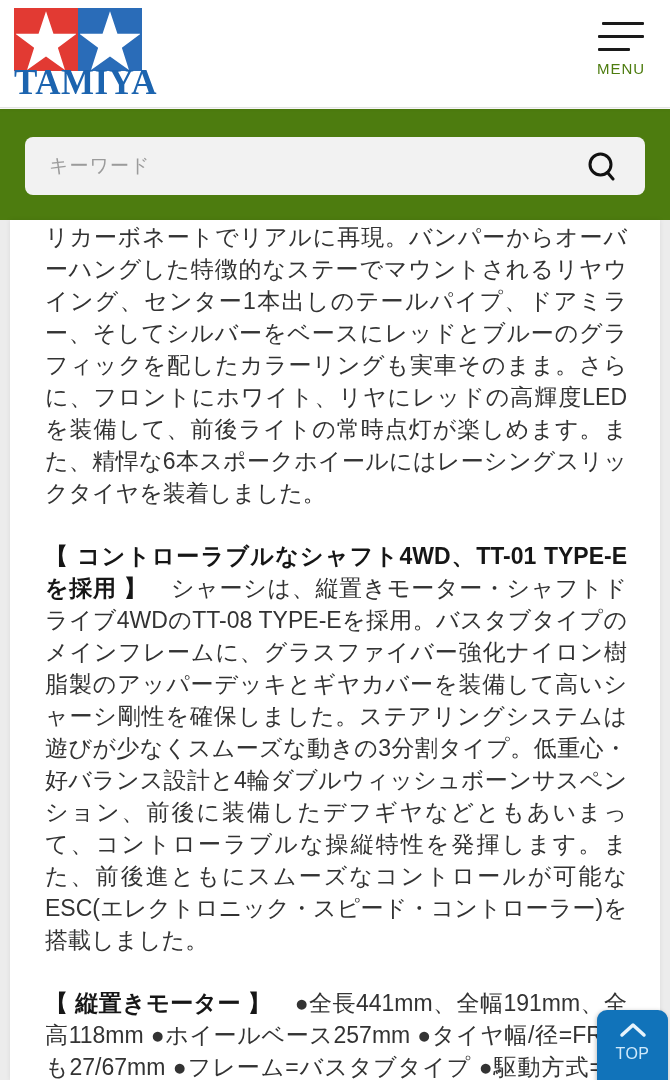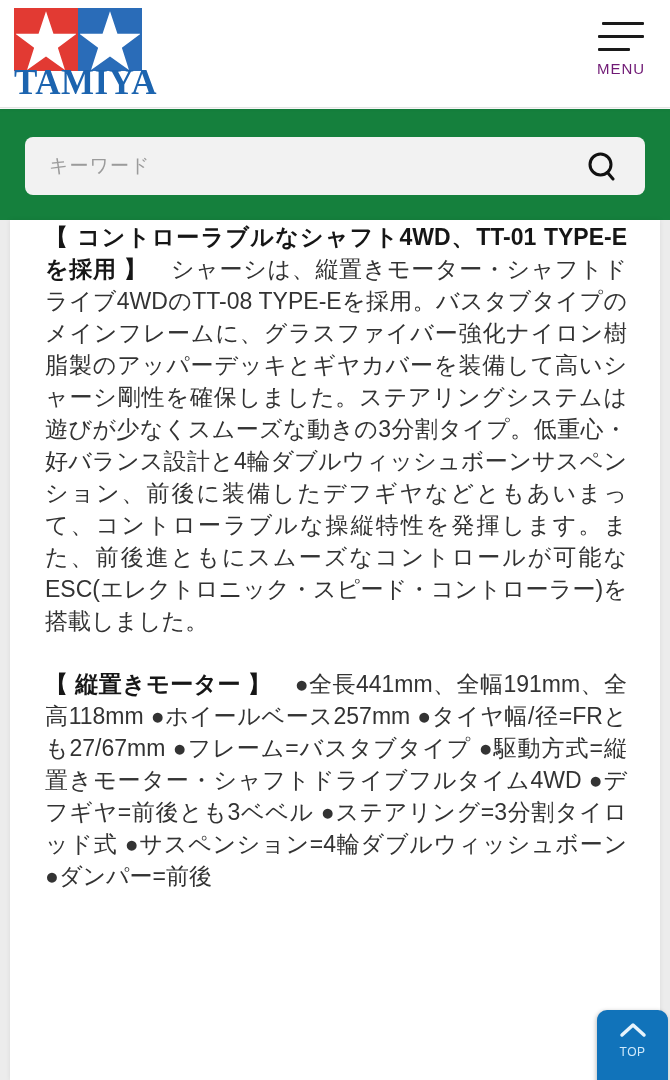--- a/index.html
+++ b/index.html
@@ -30,24 +30,24 @@
 
   .menu-btn {
     position:absolute; right:24px; top:22px; width:50px;
     display:flex; flex-direction:column; align-items:center; cursor:pointer;
   }
   .menu-lines { width:46px; }
   .menu-lines .bar { height:3px; background:#1a1a1a; border-radius:1px; }
   .bar1 { width:42px; margin-left:4px; }
   .bar2 { width:46px; margin-top:10px; }
   .bar3 { width:32px; margin-top:10px; margin-right:10px; }
-  .menu-label { margin-top:9px; font-size:15px; color:#701a75; letter-spacing:1px; }
+  .menu-label { margin-top:9px; font-size:15px; color:#4d7c0f; letter-spacing:1px; }
 
   
-  .search-section { position:absolute; top:109px; left:0; width:670px; height:111px; background:#15803d; }
+  .search-section { position:absolute; top:109px; left:0; width:670px; height:111px; background:#4d7c0f; }
   .search-bar {
     position:absolute; left:25px; top:28px; width:620px; height:58px;
     background:#f2f2f2; border-radius:8px;
     display:flex; align-items:center; justify-content:space-between;
     padding:0 30px 0 24px; cursor:text;
   }
   .search-placeholder { font-size:19px; color:#9b9b9b; letter-spacing:1px; }
   .search-icon svg { display:block; }
 
   
@@ -69,21 +69,21 @@
 
   
   .top-btn {
     position:absolute; left:597px; top:1010px; width:71px; height:85px;
     background:#1173ba; border-radius:10px;
     box-shadow:-1px 1px 4px rgba(0,0,0,0.25);
     display:flex; flex-direction:column; align-items:center;
     padding-top:12px; cursor:pointer; z-index:10;
   }
   .top-btn svg { display:block; }
-  .top-label { margin-top:7px; font-size:12px; color:#cfe9fb; letter-spacing:0.5px; }
+  .top-label { margin-top:7px; font-size:16px; color:#cfe9fb; letter-spacing:0.5px; }
 </style>
 </head>
 <body>
 
 <header class="header">
 
   <div class="logo">
     <div class="logo-squares">
       <div class="logo-sq" style="background:#e23a33;">
         <svg viewBox="0 0 100 100">
@@ -118,20 +118,21 @@
         <circle cx="12.5" cy="12.5" r="10.5" fill="none" stroke="#111" stroke-width="3"></circle>
         <line x1="19.5" y1="20.5" x2="25" y2="27" stroke="#111" stroke-width="3" stroke-linecap="round"></line>
       </svg>
     </span>
   </div>
 </section>
 
 <main class="content-bg">
   <div class="content-card">
 
+    <p><span>リカーボネートでリアルに再現。バンパーからオーバーハングした特徴的なステーでマウントされるリヤウイング、センター1本出しのテールパイプ、ドアミラー、そしてシルバーをベースにレッドとブルーのグラフィックを配したカラーリングも実車そのまま。さらに、フロントにホワイト、リヤにレッドの高輝度LEDを装備して、前後ライトの常時点灯が楽しめます。また、精悍な6本スポークホイールにはレーシングスリックタイヤを装着しました。</span></p>
 
     <p><span class="para-heading">【 コントローラブルなシャフト4WD、TT-01 TYPE-Eを採用 】</span><span>　シャーシは、縦置きモーター・シャフトドライブ4WDのTT-08 TYPE-Eを採用。バスタブタイプのメインフレームに、グラスファイバー強化ナイロン樹脂製のアッパーデッキとギヤカバーを装備して高いシャーシ剛性を確保しました。ステアリングシステムは遊びが少なくスムーズな動きの3分割タイプ。低重心・好バランス設計と4輪ダブルウィッシュボーンサスペンション、前後に装備したデフギヤなどともあいまって、コントローラブルな操縦特性を発揮します。また、前後進ともにスムーズなコントロールが可能なESC(エレクトロニック・スピード・コントローラー)を搭載しました。</span></p>
 
     <p><span class="para-heading">【 縦置きモーター 】</span><span>　●全長441mm、全幅191mm、全高118mm ●ホイールベース257mm ●タイヤ幅/径=FRとも27/67mm ●フレーム=バスタブタイプ ●駆動方式=縦置きモーター・シャフトドライブフルタイム4WD ●デフギヤ=前後とも3ベベル ●ステアリング=3分割タイロッド式 ●サスペンション=4輪ダブルウィッシュボーン ●ダンパー=前後</span></p>
 
   </div>
 </main>
 
 <div class="top-btn">
   <svg width="30" height="16" viewBox="0 0 30 16">

